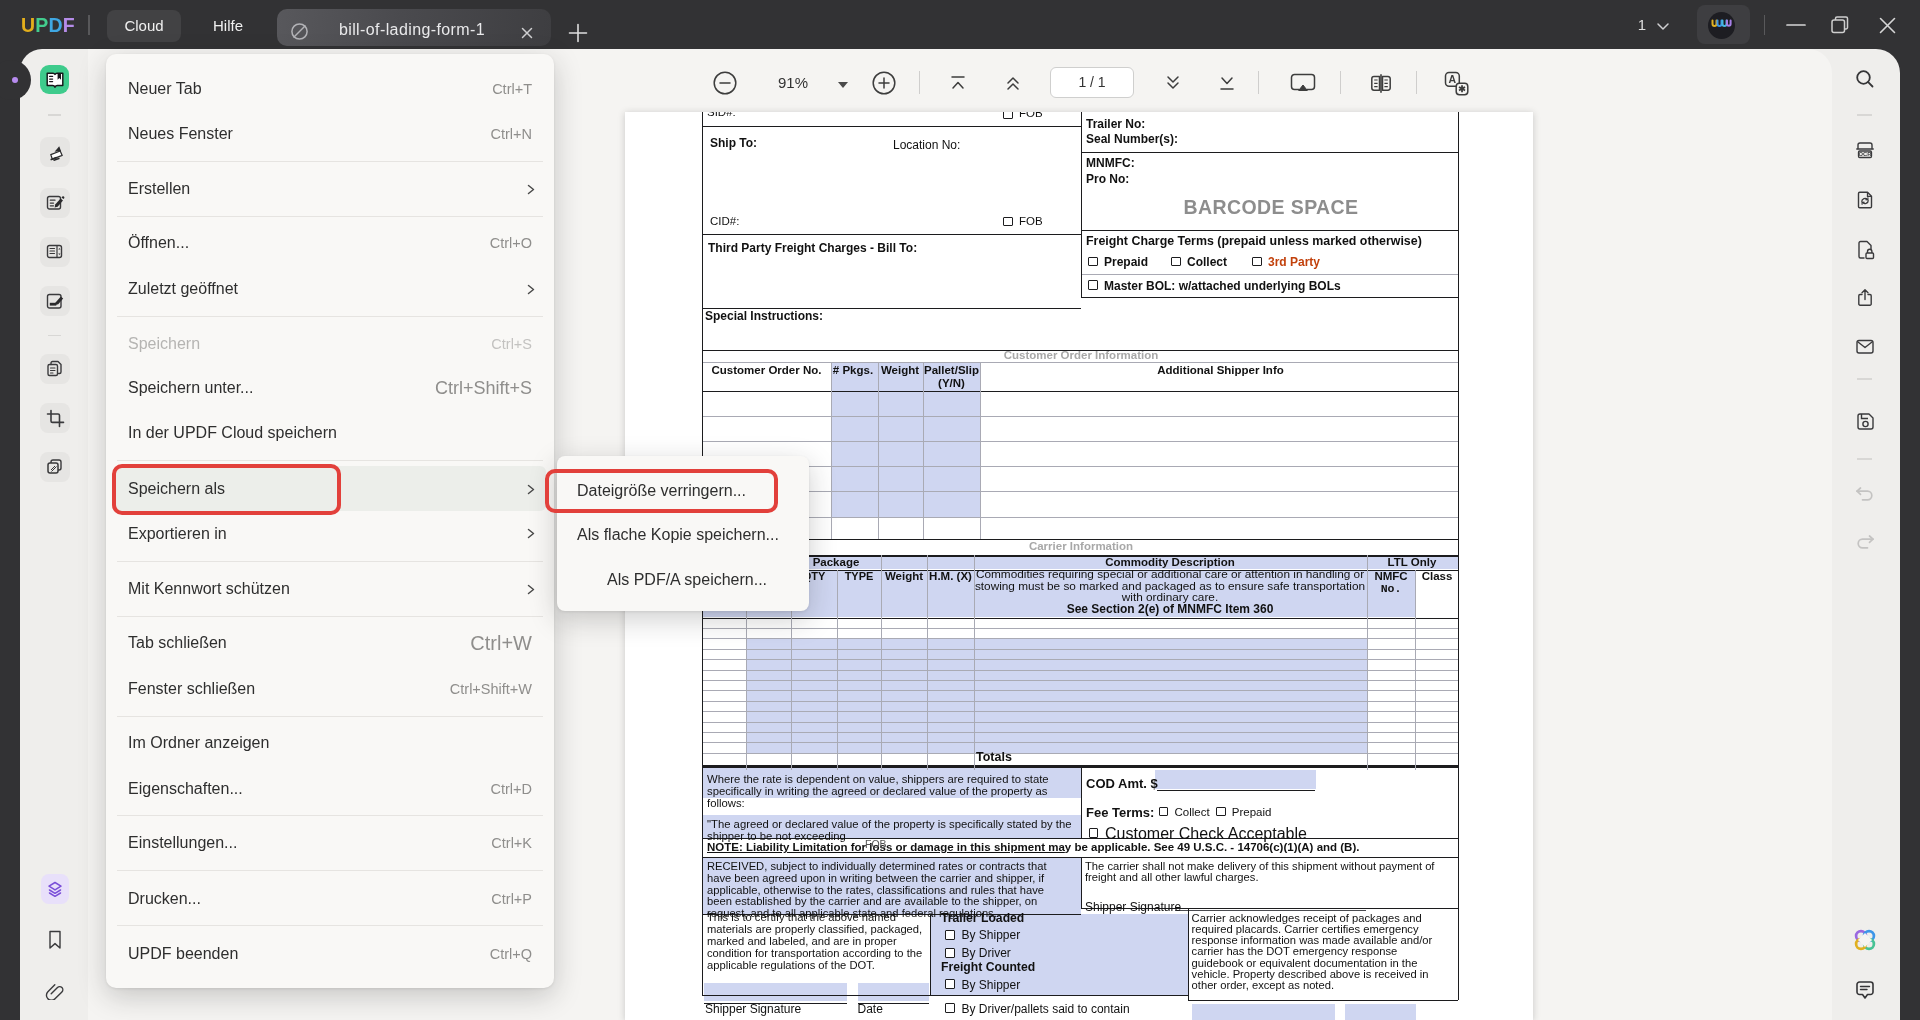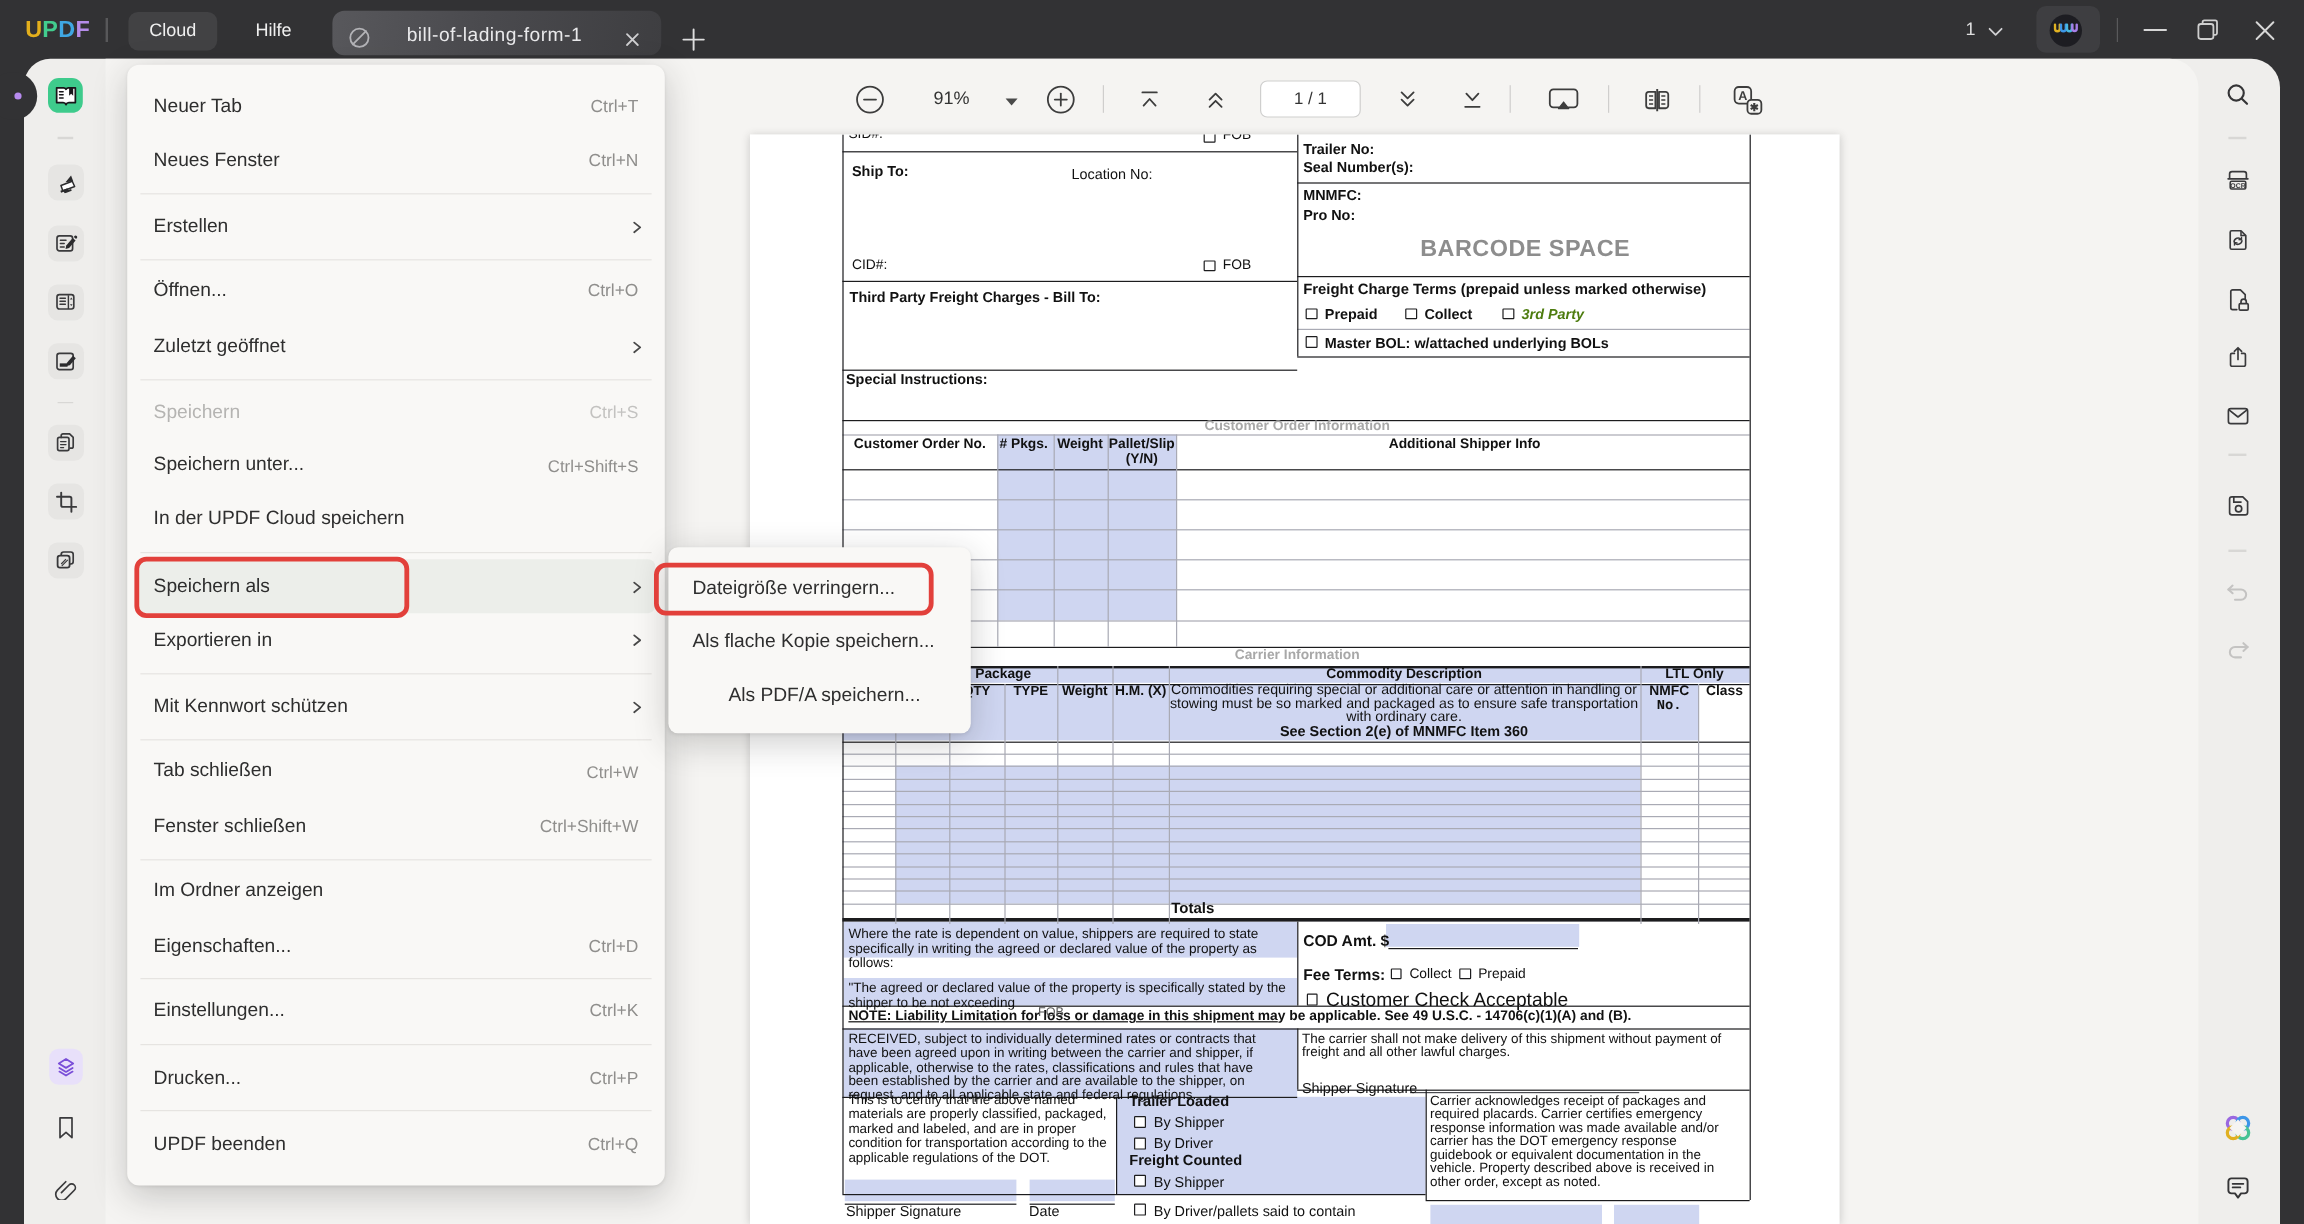--- a/index.html
+++ b/index.html
@@ -94,21 +94,21 @@
 <div style="position:absolute;left:461px;top:45.0px;font-size:12px;line-height:12px;color:#111;font-weight:400;white-space:nowrap;"><b>MNMFC:</b></div>
 <div style="position:absolute;left:461px;top:60.5px;font-size:12px;line-height:12px;color:#111;font-weight:400;white-space:nowrap;"><b>Pro No:</b></div>
 <div style="position:absolute;left:646px;top:85.8px;font-size:19.5px;line-height:19.5px;color:#8d8d8d;font-weight:700;white-space:nowrap;transform:translateX(-50%);letter-spacing:0.4px;"><b>BARCODE SPACE</b></div>
 <div style="position:absolute;left:83px;top:130.0px;font-size:12px;line-height:12px;color:#111;font-weight:400;white-space:nowrap;"><b>Third Party Freight Charges - Bill To:</b></div>
 <div style="position:absolute;left:461px;top:123.3px;font-size:12.4px;line-height:12.4px;color:#111;font-weight:400;white-space:nowrap;"><b>Freight Charge Terms (prepaid unless marked otherwise)</b></div>
 <div style="position:absolute;left:463px;top:144.5px;width:9.5px;height:9.5px;border:1.4px solid #1d1d1f;border-radius:1px;background:#fff"></div>
 <div style="position:absolute;left:479px;top:144.0px;font-size:12px;line-height:12px;color:#111;font-weight:400;white-space:nowrap;"><b>Prepaid</b></div>
 <div style="position:absolute;left:546px;top:144.5px;width:9.5px;height:9.5px;border:1.4px solid #1d1d1f;border-radius:1px;background:#fff"></div>
 <div style="position:absolute;left:562px;top:144.0px;font-size:12px;line-height:12px;color:#111;font-weight:400;white-space:nowrap;"><b>Collect</b></div>
 <div style="position:absolute;left:627px;top:144.5px;width:9.5px;height:9.5px;border:1.4px solid #1d1d1f;border-radius:1px;background:#fff"></div>
-<div style="position:absolute;left:643px;top:144.0px;font-size:12px;line-height:12px;color:#4d7c0f;font-weight:400;white-space:nowrap;font-style:italic;"><b>3rd Party</b></div>
+<div style="position:absolute;left:643px;top:144.0px;font-size:12px;line-height:12px;color:#c2410c;font-weight:400;white-space:nowrap;"><b>3rd Party</b></div>
 <div style="position:absolute;left:463px;top:168px;width:9.5px;height:9.5px;border:1.4px solid #1d1d1f;border-radius:1px;background:#fff"></div>
 <div style="position:absolute;left:479px;top:167.5px;font-size:12px;line-height:12px;color:#111;font-weight:400;white-space:nowrap;"><b>Master BOL: w/attached underlying BOLs</b></div>
 <div style="position:absolute;left:80px;top:198.0px;font-size:12px;line-height:12px;color:#111;font-weight:400;white-space:nowrap;"><b>Special Instructions:</b></div>
 <div style="position:absolute;left:456px;top:237.6px;font-size:11.5px;line-height:11.5px;color:#a8a8a8;font-weight:700;white-space:nowrap;transform:translateX(-50%);"><b>Customer Order Information</b></div>
 <div style="position:absolute;left:141.5px;top:253.2px;font-size:11.5px;line-height:11.5px;color:#111;font-weight:400;white-space:nowrap;transform:translateX(-50%);"><b>Customer Order No.</b></div>
 <div style="position:absolute;left:228px;top:253.2px;font-size:11.5px;line-height:11.5px;color:#111;font-weight:400;white-space:nowrap;transform:translateX(-50%);"><b># Pkgs.</b></div>
 <div style="position:absolute;left:275px;top:253.2px;font-size:11.5px;line-height:11.5px;color:#111;font-weight:400;white-space:nowrap;transform:translateX(-50%);"><b>Weight</b></div>
 <div style="position:absolute;left:326.5px;top:253.2px;font-size:11.5px;line-height:11.5px;color:#111;font-weight:400;white-space:nowrap;transform:translateX(-50%);"><b>Pallet/Slip</b></div>
 <div style="position:absolute;left:326.5px;top:265.8px;font-size:11.5px;line-height:11.5px;color:#111;font-weight:400;white-space:nowrap;transform:translateX(-50%);"><b>(Y/N)</b></div>
 <div style="position:absolute;left:595.5px;top:253.2px;font-size:11.5px;line-height:11.5px;color:#111;font-weight:400;white-space:nowrap;transform:translateX(-50%);"><b>Additional Shipper Info</b></div>
@@ -400,39 +400,39 @@
 <div style="position:absolute;left:128px;top:235.0px;font-size:16px;line-height:16px;color:#2e2e2e;font-weight:400;white-space:nowrap;">Öffnen...</div>
 <div style="position:absolute;left:532px;top:235.8px;font-size:14.5px;line-height:14.5px;color:#8f8e8c;font-weight:400;white-space:nowrap;transform:translateX(-100%);">Ctrl+O</div>
 <div style="position:absolute;left:128px;top:281.0px;font-size:16px;line-height:16px;color:#2e2e2e;font-weight:400;white-space:nowrap;">Zuletzt geöffnet</div>
 <svg style="position:absolute;left:524px;top:282.5px;" width="13" height="13" viewBox="0 0 13 13">
     <path d="M4.5 2.5 L9.5 6.5 L4.5 10.5" fill="none" stroke="#4a4a4a" stroke-width="1.5" stroke-linecap="round" stroke-linejoin="round"></path>
   </svg>
 <div style="position:absolute;left:117px;top:316px;width:426px;height:1.1px;background:#e6e4e1"></div>
 <div style="position:absolute;left:128px;top:336.0px;font-size:16px;line-height:16px;color:#b5b4b2;font-weight:400;white-space:nowrap;">Speichern</div>
 <div style="position:absolute;left:532px;top:336.8px;font-size:14.5px;line-height:14.5px;color:#c3c2c0;font-weight:400;white-space:nowrap;transform:translateX(-100%);">Ctrl+S</div>
 <div style="position:absolute;left:128px;top:380.0px;font-size:16px;line-height:16px;color:#2e2e2e;font-weight:400;white-space:nowrap;">Speichern unter...</div>
-<div style="position:absolute;left:532px;top:380.8px;font-size:14px;line-height:14.5px;color:#8f8e8c;font-weight:400;white-space:nowrap;transform:translateX(-100%);">Ctrl+Shift+S</div>
+<div style="position:absolute;left:532px;top:380.8px;font-size:18px;line-height:14.5px;color:#8f8e8c;font-weight:400;white-space:nowrap;transform:translateX(-100%);">Ctrl+Shift+S</div>
 <div style="position:absolute;left:128px;top:425.0px;font-size:16px;line-height:16px;color:#2e2e2e;font-weight:400;white-space:nowrap;">In der UPDF Cloud speichern</div>
 <div style="position:absolute;left:117px;top:459.5px;width:426px;height:1.1px;background:#e6e4e1"></div>
 <div style="position:absolute;left:128px;top:481.0px;font-size:16px;line-height:16px;color:#2e2e2e;font-weight:400;white-space:nowrap;">Speichern als</div>
 <svg style="position:absolute;left:524px;top:482.5px;" width="13" height="13" viewBox="0 0 13 13">
     <path d="M4.5 2.5 L9.5 6.5 L4.5 10.5" fill="none" stroke="#4a4a4a" stroke-width="1.5" stroke-linecap="round" stroke-linejoin="round"></path>
   </svg>
 <div style="position:absolute;left:128px;top:525.5px;font-size:16px;line-height:16px;color:#2e2e2e;font-weight:400;white-space:nowrap;">Exportieren in</div>
 <svg style="position:absolute;left:524px;top:527.0px;" width="13" height="13" viewBox="0 0 13 13">
     <path d="M4.5 2.5 L9.5 6.5 L4.5 10.5" fill="none" stroke="#4a4a4a" stroke-width="1.5" stroke-linecap="round" stroke-linejoin="round"></path>
   </svg>
 <div style="position:absolute;left:117px;top:561px;width:426px;height:1.1px;background:#e6e4e1"></div>
 <div style="position:absolute;left:128px;top:581.0px;font-size:16px;line-height:16px;color:#2e2e2e;font-weight:400;white-space:nowrap;">Mit Kennwort schützen</div>
 <svg style="position:absolute;left:524px;top:582.5px;" width="13" height="13" viewBox="0 0 13 13">
     <path d="M4.5 2.5 L9.5 6.5 L4.5 10.5" fill="none" stroke="#4a4a4a" stroke-width="1.5" stroke-linecap="round" stroke-linejoin="round"></path>
   </svg>
 <div style="position:absolute;left:117px;top:616px;width:426px;height:1.1px;background:#e6e4e1"></div>
 <div style="position:absolute;left:128px;top:635.0px;font-size:16px;line-height:16px;color:#2e2e2e;font-weight:400;white-space:nowrap;">Tab schließen</div>
-<div style="position:absolute;left:532px;top:635.8px;font-size:14px;line-height:14.5px;color:#8f8e8c;font-weight:400;white-space:nowrap;transform:translateX(-100%);">Ctrl+W</div>
+<div style="position:absolute;left:532px;top:635.8px;font-size:20px;line-height:14.5px;color:#8f8e8c;font-weight:400;white-space:nowrap;transform:translateX(-100%);">Ctrl+W</div>
 <div style="position:absolute;left:128px;top:681.0px;font-size:16px;line-height:16px;color:#2e2e2e;font-weight:400;white-space:nowrap;">Fenster schließen</div>
 <div style="position:absolute;left:532px;top:681.8px;font-size:14.5px;line-height:14.5px;color:#8f8e8c;font-weight:400;white-space:nowrap;transform:translateX(-100%);">Ctrl+Shift+W</div>
 <div style="position:absolute;left:117px;top:716px;width:426px;height:1.1px;background:#e6e4e1"></div>
 <div style="position:absolute;left:128px;top:735.0px;font-size:16px;line-height:16px;color:#2e2e2e;font-weight:400;white-space:nowrap;">Im Ordner anzeigen</div>
 <div style="position:absolute;left:128px;top:781.0px;font-size:16px;line-height:16px;color:#2e2e2e;font-weight:400;white-space:nowrap;">Eigenschaften...</div>
 <div style="position:absolute;left:532px;top:781.8px;font-size:14.5px;line-height:14.5px;color:#8f8e8c;font-weight:400;white-space:nowrap;transform:translateX(-100%);">Ctrl+D</div>
 <div style="position:absolute;left:117px;top:815px;width:426px;height:1.1px;background:#e6e4e1"></div>
 <div style="position:absolute;left:128px;top:835.0px;font-size:16px;line-height:16px;color:#2e2e2e;font-weight:400;white-space:nowrap;">Einstellungen...</div>
 <div style="position:absolute;left:532px;top:835.8px;font-size:14.5px;line-height:14.5px;color:#8f8e8c;font-weight:400;white-space:nowrap;transform:translateX(-100%);">Ctrl+K</div>
 <div style="position:absolute;left:117px;top:870px;width:426px;height:1.1px;background:#e6e4e1"></div>

